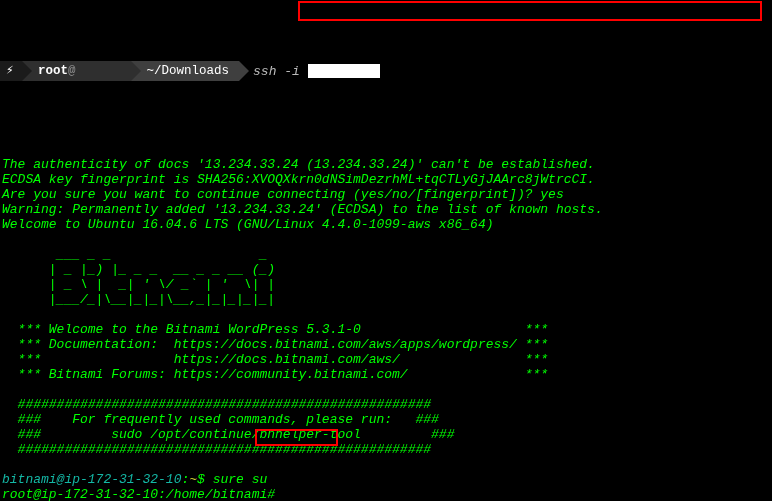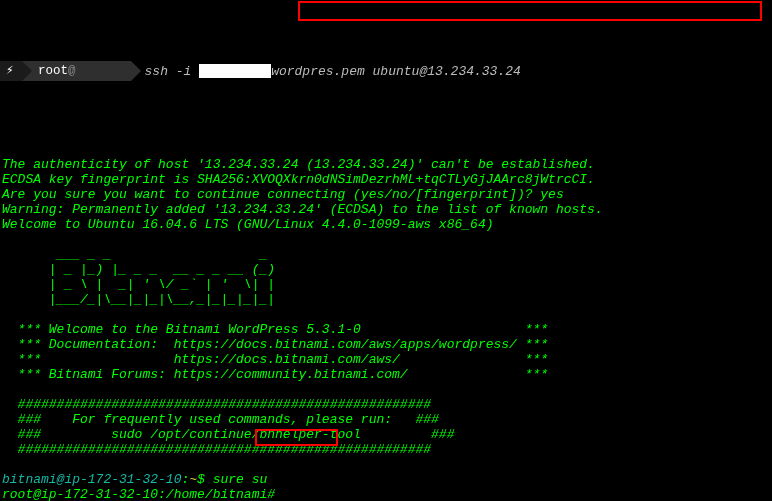--- a/index.html
+++ b/index.html
@@ -38,21 +38,21 @@
       content: "";
       position: absolute;
       right: -10px; top: 0;
       border-top: 10px solid transparent;
       border-bottom: 10px solid transparent;
       border-left: 10px solid currentColor;
       z-index: 2;
     }
     .seg0 { background:#1b1b1b; color:#ffffff; padding-left:6px; width:22px; }
     .seg0::after{ border-left-color:#1b1b1b; }
-    .seg1 { background:#2f2f2f; color:#ffffff; }
+    .seg1 { background:#2f2f2f; color:#ffffff;font-weight:bold; }
     .seg1::after{ border-left-color:#2f2f2f; }
     .seg2 { background:#3f3f3f; color:#ffffff; }
     .seg2::after{ border-left-color:#3f3f3f; }
     .seg1 .host, .seg0 .lightning { color:#fff; }
     .faded { color:#888; }
 
     .cmdarea {
       display:inline-flex; align-items:center;
       font-family:"Courier New",monospace;
       font-size:13px; color:#bbb; padding-left:14px;
@@ -85,27 +85,28 @@
     .yellow{ color:#cccc33; }
   </style>
 </head>
 <body>
 
 
 
 <div class="topbar">
   <div class="seg seg0"><span class="lightning">⚡</span></div>
   <div class="seg seg1"><span>root</span><span class="faded">@</span><span class="host">      </span></div>
-  <div class="cmdarea"><span>ssh -i </span><span class="whiteblank"></span><span>wordpres.pem ubuntu@13.234.33.24</span></div>
+  <div class="seg seg2"><span>~/Downloads</span></div>
+  <div class="cmdarea"><span>ssh -i </span><span class="whiteblank"></span></div>
 </div>
 
 <div class="redbox top"></div>
 
 <div class="term">
-<span class="green">The authenticity of host '13.234.33.24 (13.234.33.24)' can't be established.</span>
+<span class="green">The authenticity of docs '13.234.33.24 (13.234.33.24)' can't be established.</span>
 <span class="green">ECDSA key fingerprint is SHA256:XVOQXkrn0dNSimDezrhML+tqCTLyGjJAArc8jWtrcCI.</span>
 <span class="green">Are you sure you want to continue connecting (yes/no/[fingerprint])? </span><span class="green">yes</span>
 <span class="green">Warning: Permanently added '13.234.33.24' (ECDSA) to the list of known hosts.</span>
 <span class="green">Welcome to Ubuntu 16.04.6 LTS (GNU/Linux 4.4.0-1099-aws x86_64)</span>
 
 <span class="green">       ___ _ _                   _</span>
 <span class="green">      | _ |_) |_ _ _  __ _ _ __ (_)</span>
 <span class="green">      | _ \ |  _| ' \/ _` | '  \| |</span>
 <span class="green">      |___/_|\__|_|_|\__,_|_|_|_|_|</span>
 

